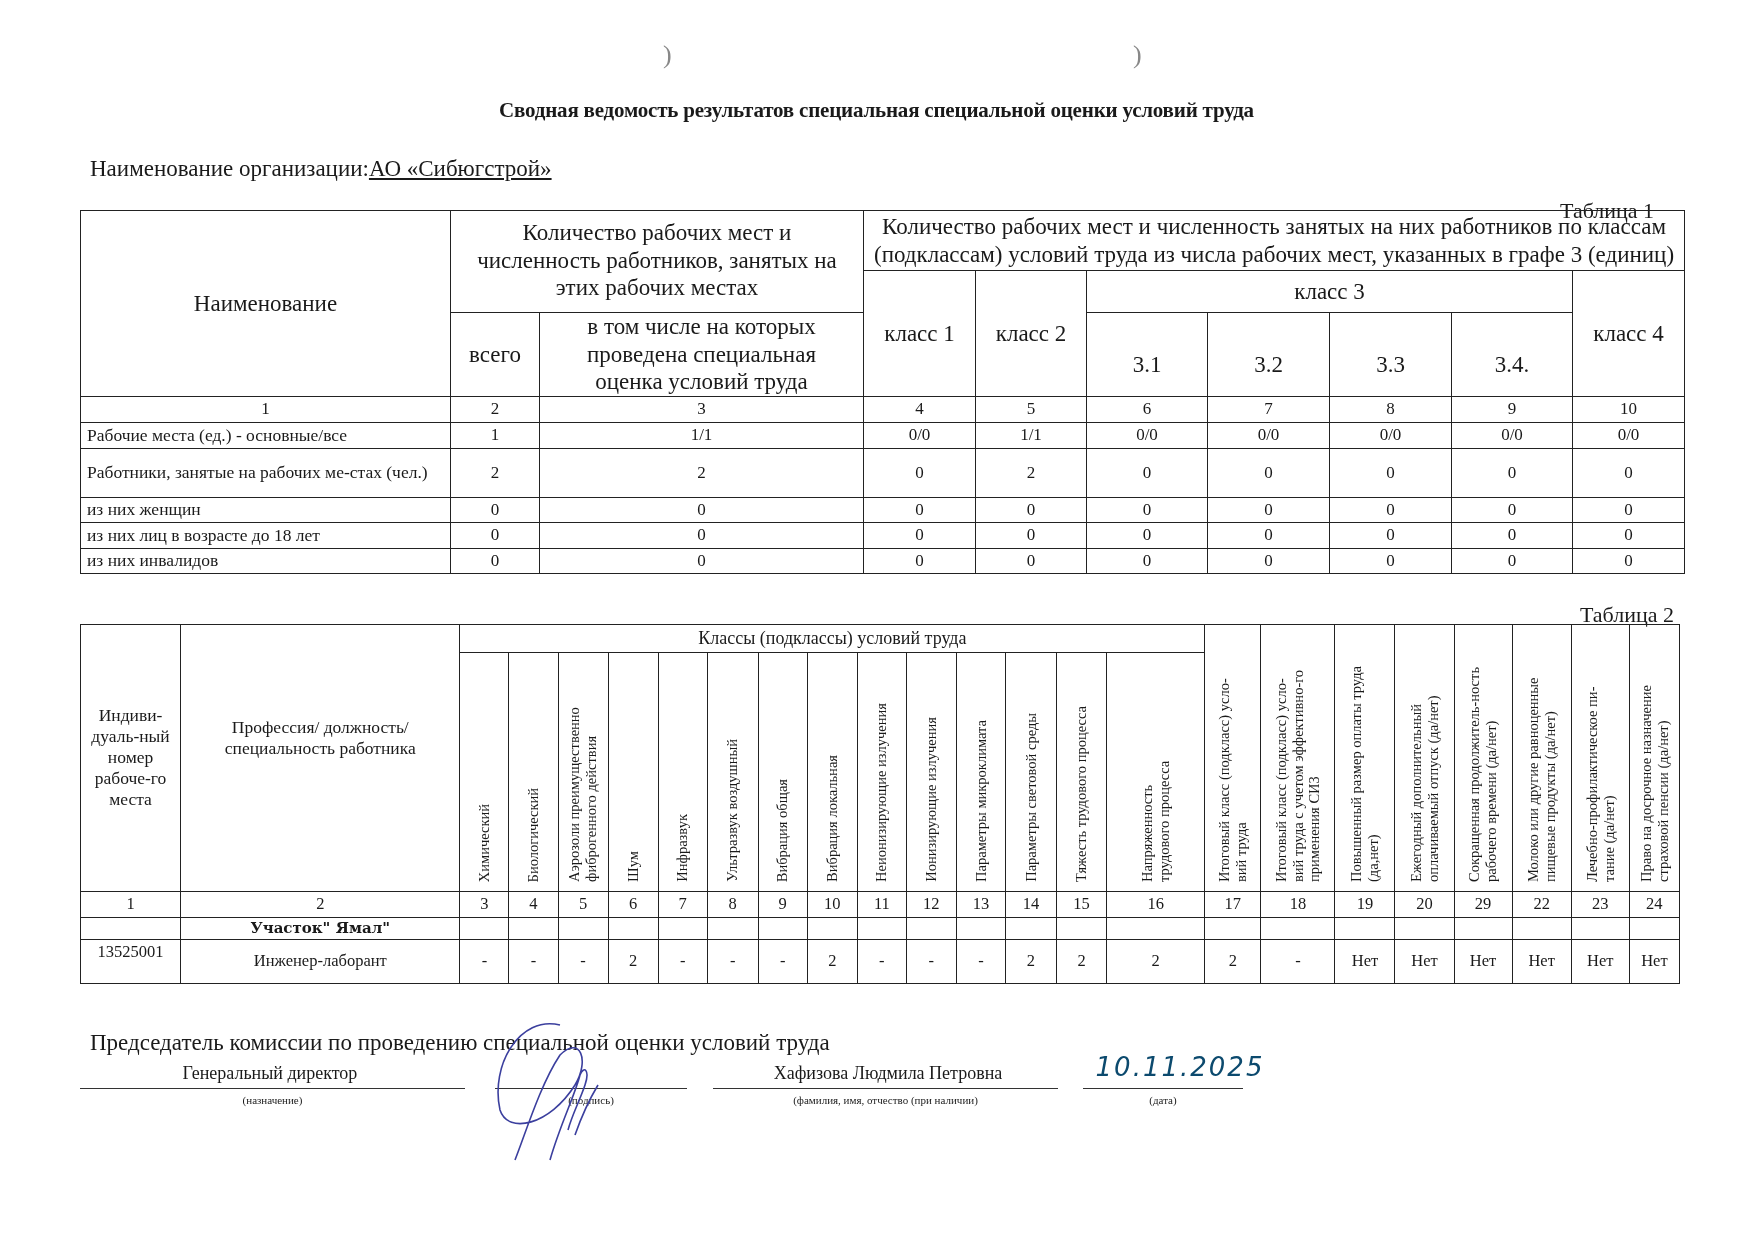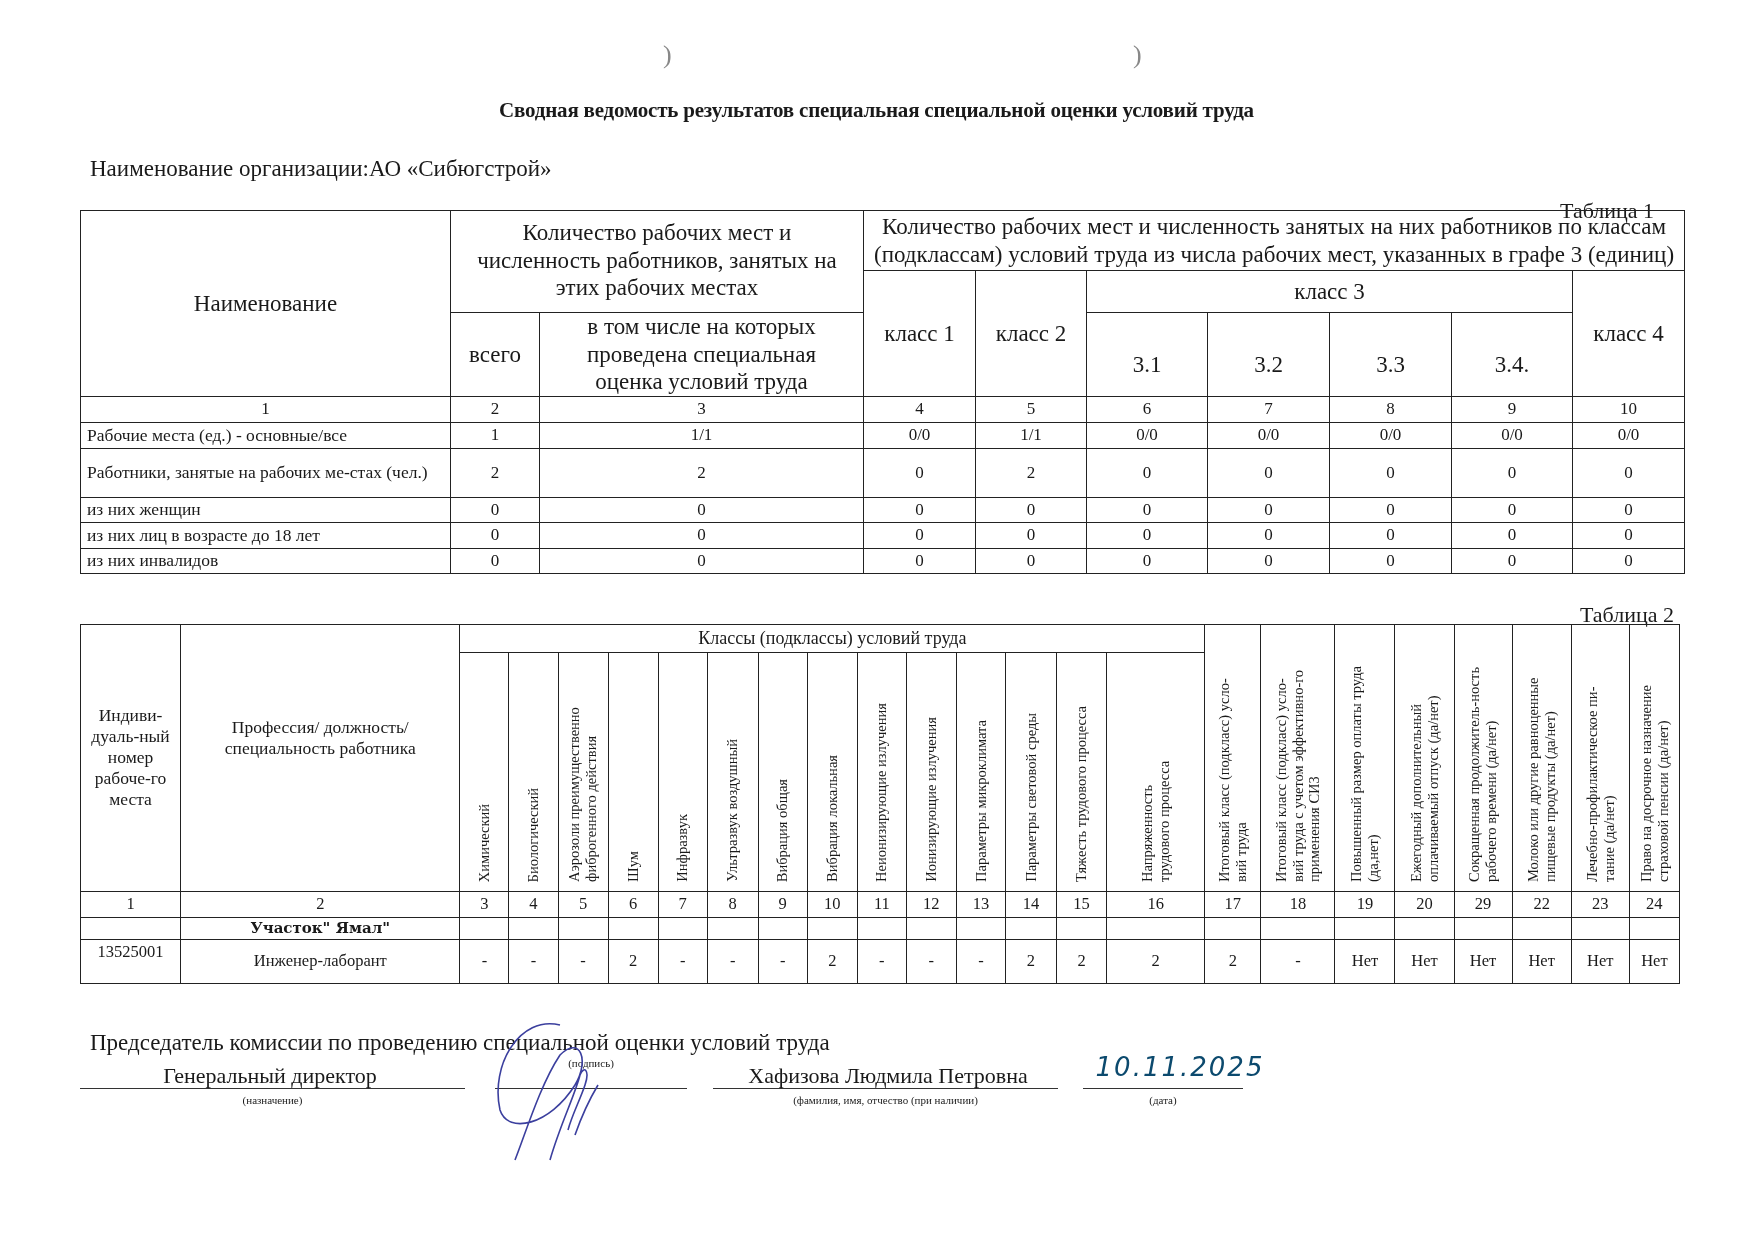--- a/index.html
+++ b/index.html
@@ -1,33 +1,33 @@
 <!DOCTYPE html>
 <html><head>
 <meta charset="utf-8">
 <style>
   html,body{margin:0;padding:0;background:#fff;}
   body{width:1753px;height:1240px;position:relative;overflow:hidden;font-family:"Liberation Serif","DejaVu Serif",serif;color:#1a1a1a;}
   .abs{position:absolute;}
   .mark{position:absolute;font-size:26px;color:#888;}
   #title{left:0;width:1753px;top:98px;text-align:center;font-weight:bold;font-size:21px;letter-spacing:-0.2px;}
   #org{left:90px;top:156px;font-size:23px;}
-  #org .val{padding-right:6px;}
+  #org .val{text-decoration:underline;padding-right:6px;}
   .tlabel{position:absolute;font-size:22px;}
   table{position:absolute;border-collapse:collapse;table-layout:fixed;}
   td,th{border:1.5px solid #222;padding:0;text-align:center;vertical-align:middle;font-weight:normal;font-size:17px;line-height:1.2;overflow:hidden;}
   #t1 td.name{text-align:left;padding-left:6px;font-size:17.5px;}
   #t1 th{font-size:23px;}
   #t2 th{font-size:15.5px;}
   #t2 th.rot{vertical-align:bottom;padding:4px 0;}
   #t2 th.rot .rt{writing-mode:vertical-rl;transform:rotate(180deg);display:inline-block;text-align:left;font-size:14.5px;line-height:1.15;max-height:225px;}
   #t2 td{font-size:16.5px;}
   .bold{font-weight:bold !important;}
   .sigline{position:absolute;border-top:1.3px solid #333;}
-  .sigtext{position:absolute;text-align:center;font-size:22px;}
+  .sigtext{position:absolute;text-align:center;font-size:18px;}
   .sigcap{position:absolute;text-align:center;font-size:11px;}
   #chair{left:90px;top:1030px;font-size:23px;}
   #hand-date{font-family:"DejaVu Sans",sans-serif;font-style:italic;color:#0c4a6e;font-size:26px;letter-spacing:2px;}
 </style>
 </head>
 <body>
 
 <div class="mark" style="left:663px;top:40px;">)</div>
 <div class="mark" style="left:1133px;top:40px;">)</div>
 
@@ -287,21 +287,21 @@
 </tbody>
   </table>
 
 <div id="chair" class="abs">Председатель комиссии по проведению специальной оценки условий труда</div>
 
 <div class="sigtext" style="left:80px;width:380px;top:1063px;">Генеральный директор</div>
 <div class="sigline" style="left:80px;width:385px;top:1088px;"></div>
 <div class="sigcap" style="left:80px;width:385px;top:1094px;">(назначение)</div>
 
 <div class="sigline" style="left:495px;width:192px;top:1088px;"></div>
-<div class="sigcap" style="left:495px;width:192px;top:1057px;">(подпись)</div>
+<div class="sigcap" style="left:495px;width:192px;top:1094px;">(подпись)</div>
 <svg class="abs" style="left:480px;top:1015px;" width="160" height="150" viewBox="0 0 160 150">
   <path d="M80 10 C40 0, 10 50, 20 95 C28 120, 70 110, 95 70 C110 45, 100 20, 80 40 C60 70, 45 120, 35 145 M70 145 C80 110, 95 80, 100 60 C104 50, 110 55, 105 70 C100 85, 92 100, 88 115 M95 120 C102 100, 112 80, 118 70" fill="none" stroke="#3b3f9e" stroke-width="1.6"></path>
 </svg>
 
 <div class="sigtext" style="left:718px;width:340px;top:1063px;">Хафизова Людмила Петровна</div>
 <div class="sigline" style="left:713px;width:345px;top:1088px;"></div>
 <div class="sigcap" style="left:713px;width:345px;top:1094px;">(фамилия, имя, отчество (при наличии)</div>
 
 <div class="sigtext" id="hand-date" style="left:1080px;width:200px;top:1052px;">10.11.2025</div>
 <div class="sigline" style="left:1083px;width:160px;top:1088px;"></div>

